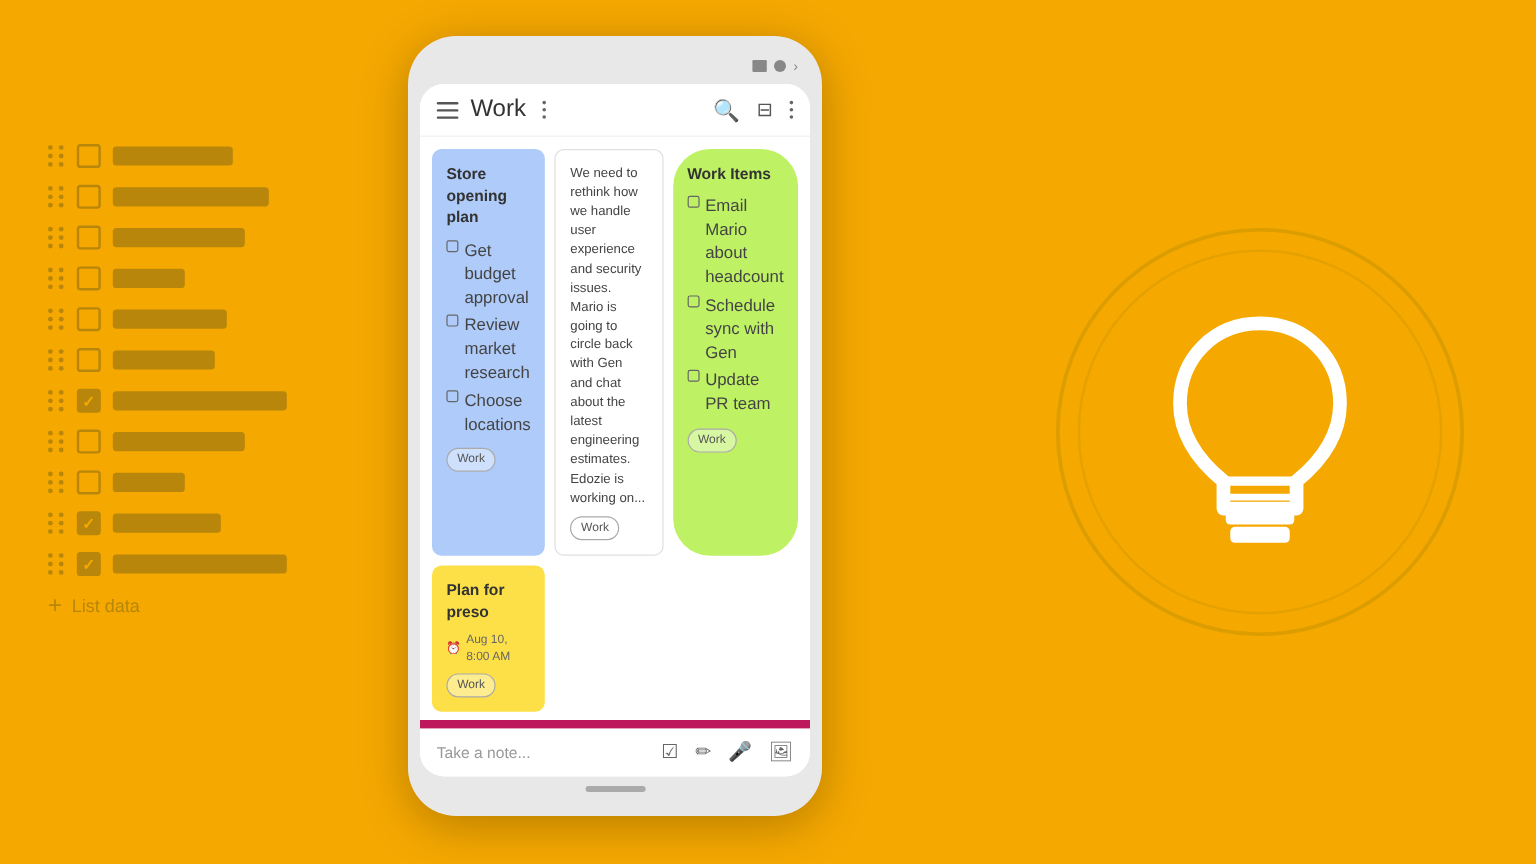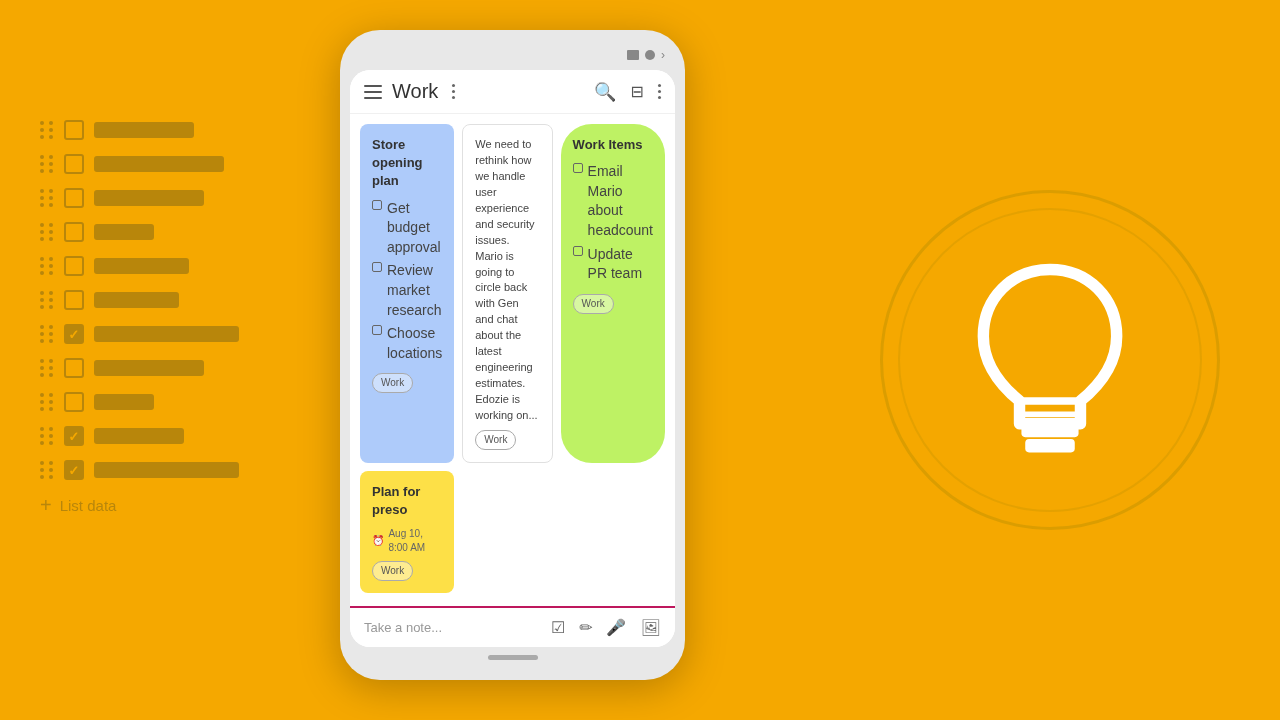--- a/index.html
+++ b/index.html
@@ -212,21 +212,21 @@
       display: flex;
       align-items: center;
       gap: 4px;
       font-size: 10px;
       color: #666;
       margin-top: 6px;
     }
     .bottom-bar {
       padding: 10px 14px;
       background: #fff;
-      border-top: 2px solid #be185d;
+      border-top: 7px solid #be185d;
       display: flex;
       align-items: center;
       gap: 10px;
     }
     .take-note-input {
       flex: 1;
       font-size: 13px;
       color: #999;
     }
     .bottom-icons {
@@ -508,20 +508,24 @@
         </div>
 
         <div class="note-card yellow">
           <div class="note-title">Work Items</div>
           <div class="note-check-item">
             <div class="mini-checkbox"></div>
             <span>Email Mario about headcount</span>
           </div>
           <div class="note-check-item">
             <div class="mini-checkbox"></div>
+            <span>Schedule sync with Gen</span>
+          </div>
+          <div class="note-check-item">
+            <div class="mini-checkbox"></div>
             <span>Update PR team</span>
           </div>
           <span class="note-label">Work</span>
         </div>
 
         <div class="note-card teal">
           <div class="note-title">Plan for preso</div>
           <div class="note-timestamp">
             <span>⏰</span>
             <span>Aug 10, 8:00 AM</span>

